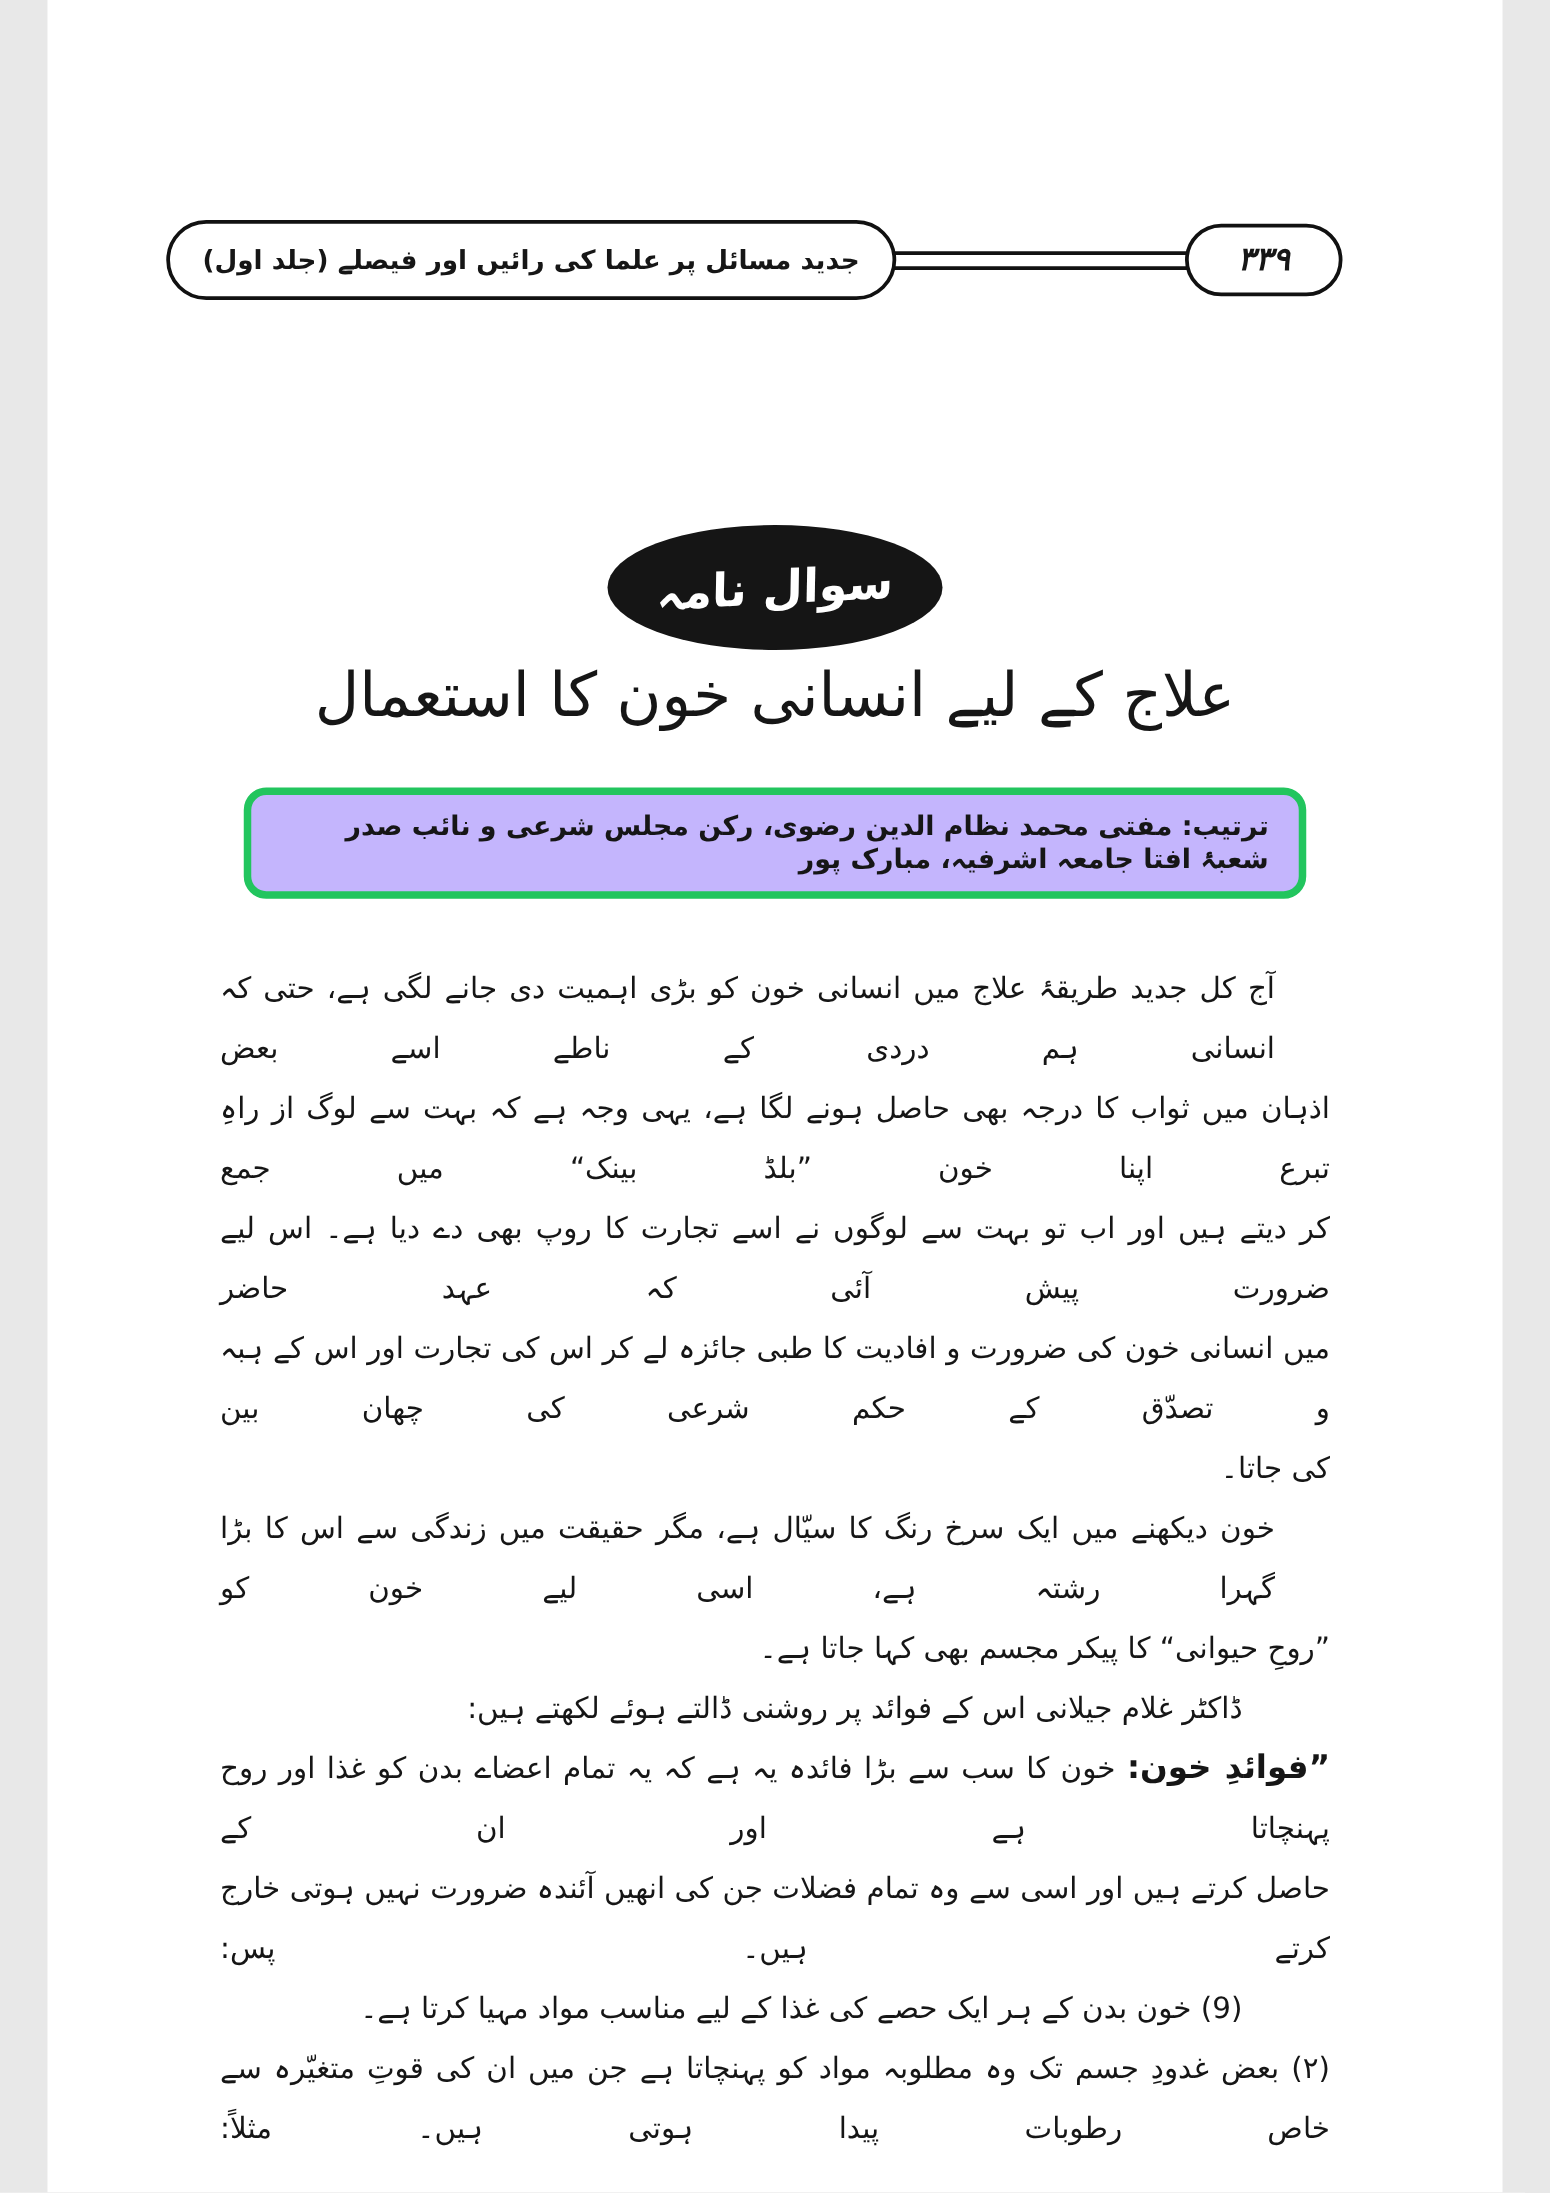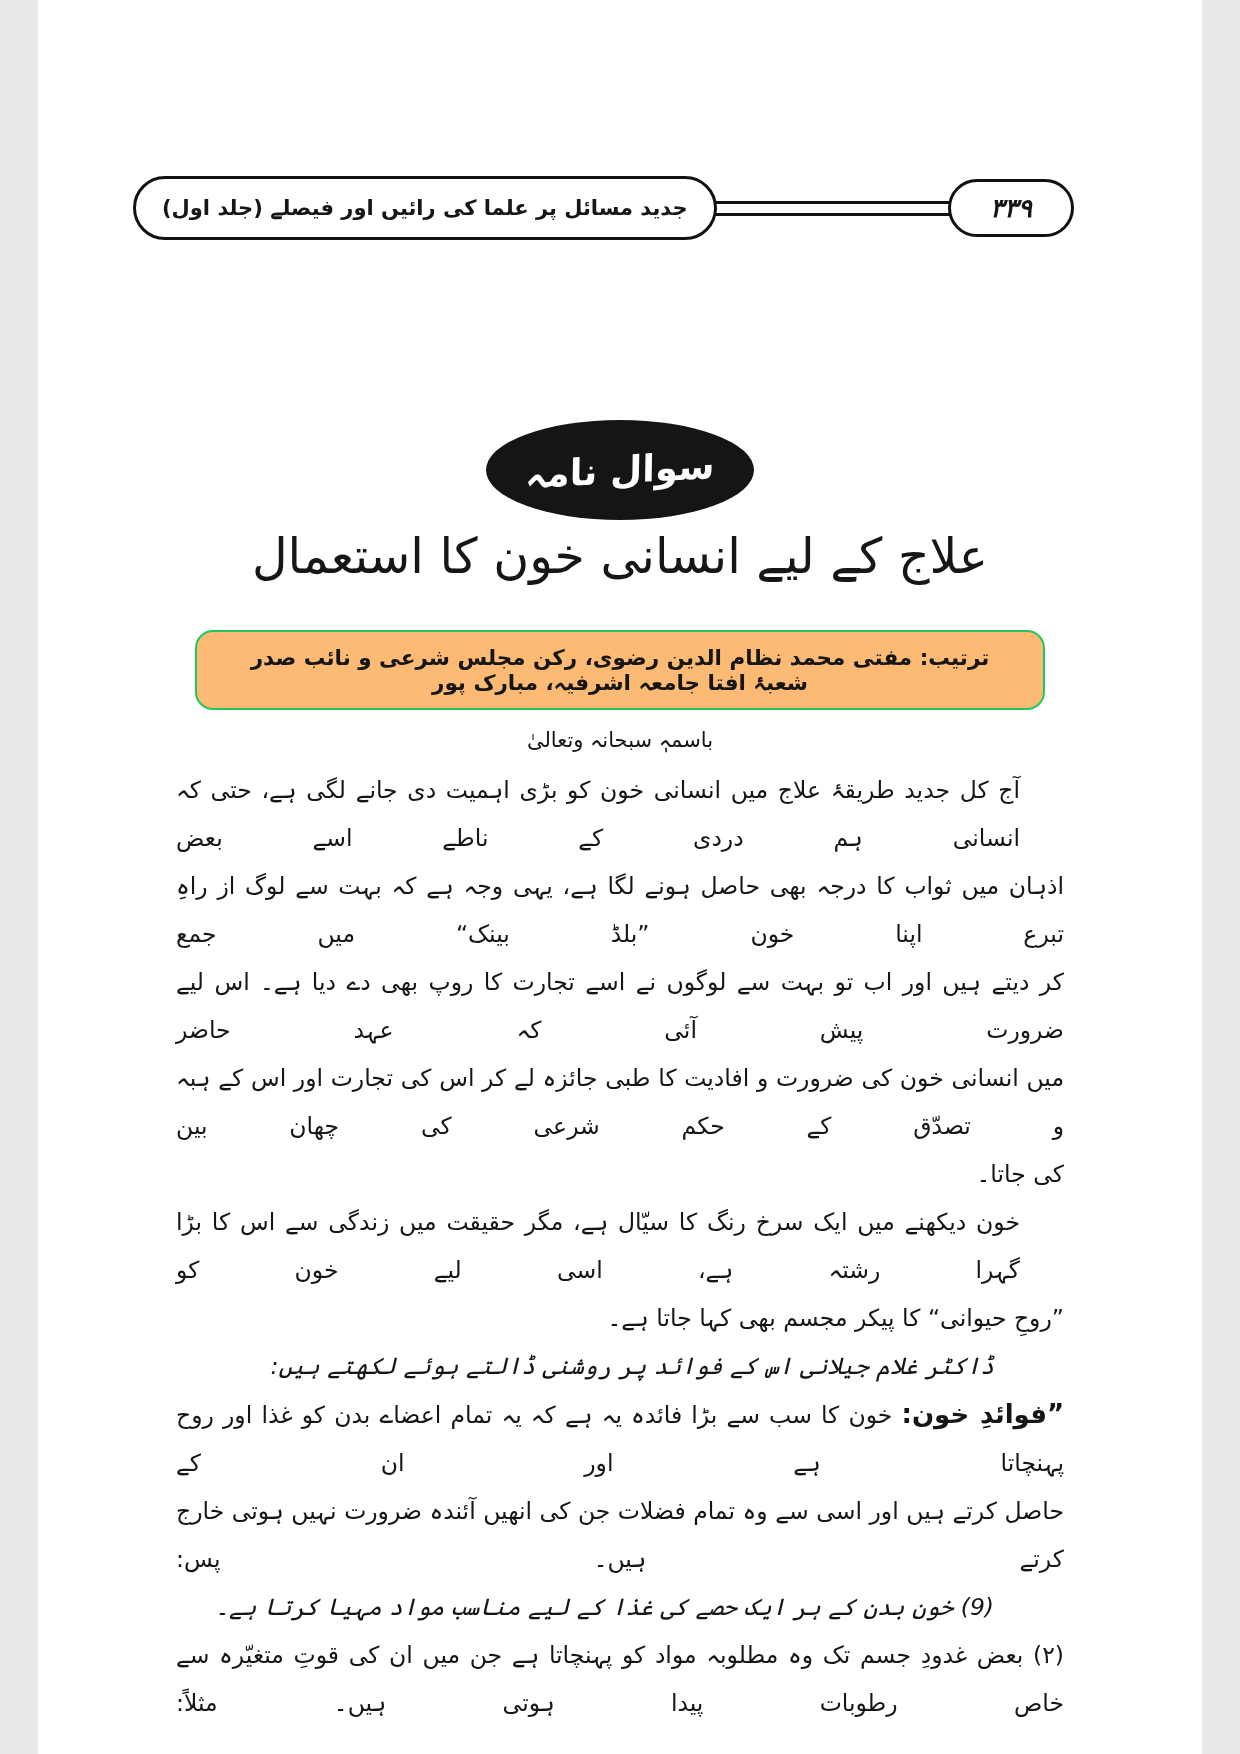--- a/index.html
+++ b/index.html
@@ -45,40 +45,40 @@
   
   .title{
     position:absolute;top:528px;left:0;right:0;
     text-align:center;font-size:49px;font-weight:normal;
     letter-spacing:0px;
   }
   
   .byline{
     position:absolute;top:630px;left:50%;transform:translateX(-50%);
     width:850px;box-sizing:border-box;
-    border:2px solid #22c55e;border-radius:18px;
+    border:6px solid #22c55e;border-radius:18px;
     padding:13px 24px;
-    text-align:center;font-size:21.5px;font-weight:bold;
-    background:#fdba74;
+    text-align:right;font-size:21.5px;font-weight:bold;
+    background:#c4b5fd;
   }
   
   .basmala{
     position:absolute;top:728px;left:0;right:0;
     text-align:center;font-size:21px;font-weight:500;
   }
   
   .body-text{
     position:absolute;top:766px;right:138px;left:138px;
     font-size:23.5px;line-height:48px;
     text-align:right;
   }
   .line{white-space:normal;}
   .line.full{text-align:justify;text-align-last:justify;}
   .line.ind-1{padding-right:44px;}
-  .line.ind-2{padding-right:70px;font-style:italic;}
+  .line.ind-2{padding-right:70px;}
   .lead{font-weight:bold;font-size:26px;}
 </style>
 </head>
 <body>
 
 <div class="page">
 
   <div class="header">
     <div class="pill book">
       <span>جدید مسائل پر علما کی رائیں اور فیصلے (جلد اول)</span>
@@ -92,21 +92,20 @@
   <div class="stamp">
     <span>سوال نامہ</span>
   </div>
 
   <div class="title">علاج کے لیے انسانی خون کا استعمال</div>
 
   <div class="byline">
     <span>ترتیب: مفتی محمد نظام الدین رضوی، رکن مجلس شرعی و نائب صدر شعبۂ افتا جامعہ اشرفیہ، مبارک پور</span>
   </div>
 
-  <div class="basmala">باسمہٖ سبحانہ وتعالیٰ</div>
 
   <div class="body-text">
       <div class="line full ind-1"><span>آج کل جدید طریقۂ علاج میں انسانی خون کو بڑی اہمیت دی جانے لگی ہے، حتی کہ انسانی ہم دردی کے ناطے اسے بعض</span></div>
       <div class="line full"><span>اذہان میں ثواب کا درجہ بھی حاصل ہونے لگا ہے، یہی وجہ ہے کہ بہت سے لوگ از راہِ تبرع اپنا خون ”بلڈ بینک“ میں جمع</span></div>
       <div class="line full"><span>کر دیتے ہیں اور اب تو بہت سے لوگوں نے اسے تجارت کا روپ بھی دے دیا ہے۔ اس لیے ضرورت پیش آئی کہ عہد حاضر</span></div>
       <div class="line full"><span>میں انسانی خون کی ضرورت و افادیت کا طبی جائزہ لے کر اس کی تجارت اور اس کے ہبہ و تصدّق کے حکم شرعی کی چھان بین</span></div>
       <div class="line"><span>کی جاتا۔</span></div>
       <div class="line full ind-1"><span>خون دیکھنے میں ایک سرخ رنگ کا سیّال ہے، مگر حقیقت میں زندگی سے اس کا بڑا گہرا رشتہ ہے، اسی لیے خون کو</span></div>
       <div class="line"><span>”روحِ حیوانی“ کا پیکر مجسم بھی کہا جاتا ہے۔</span></div>
       <div class="line ind-2"><span>ڈاکٹر غلام جیلانی اس کے فوائد پر روشنی ڈالتے ہوئے لکھتے ہیں:</span></div>

